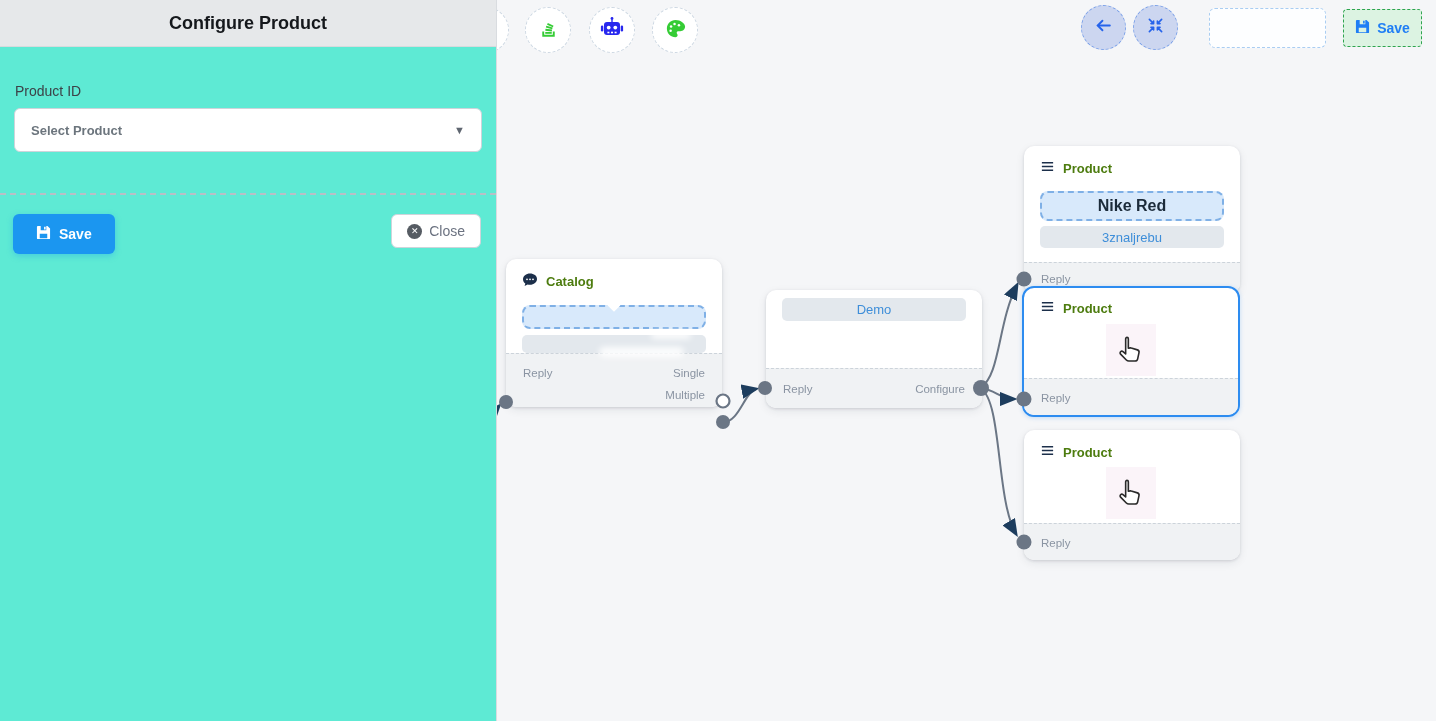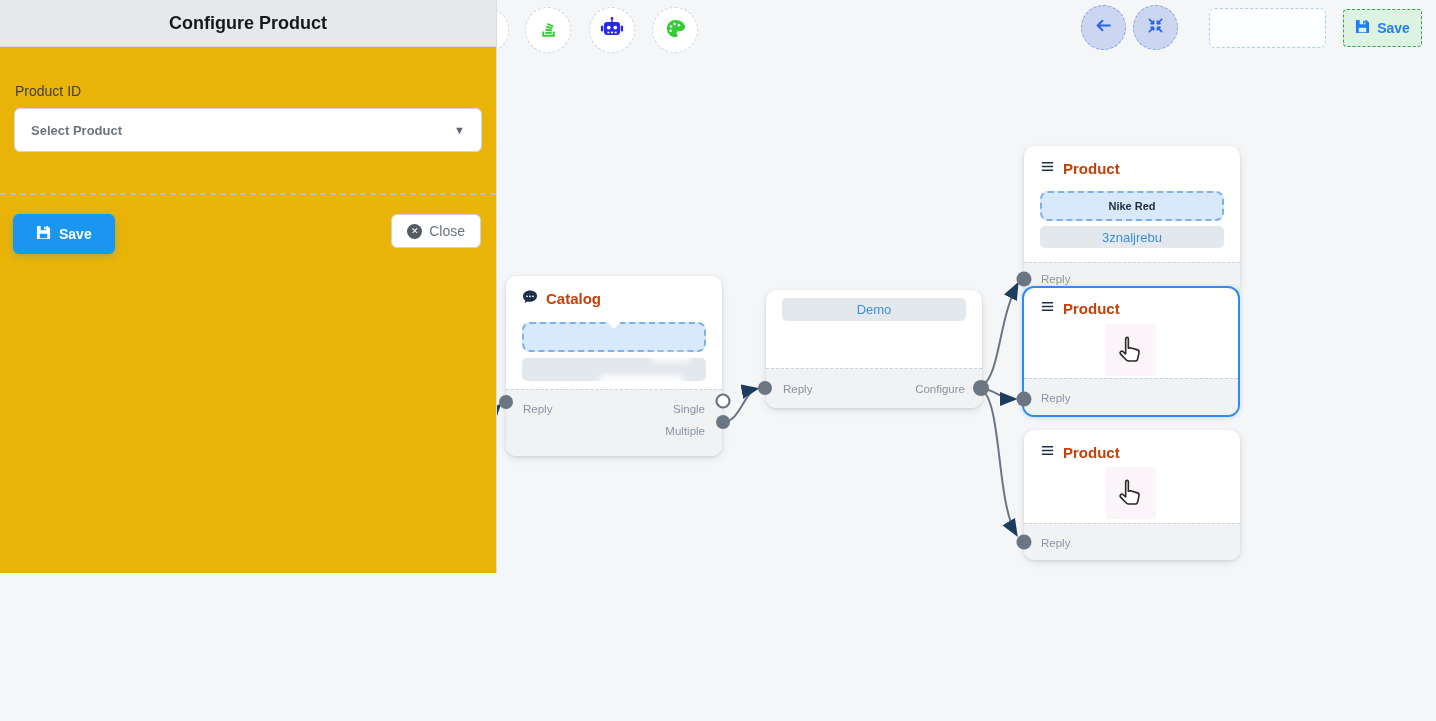--- a/index.html
+++ b/index.html
@@ -1,21 +1,21 @@
 <!DOCTYPE html>
 <html><head>
 <meta charset="utf-8">
 <style>
   * { margin:0; padding:0; box-sizing:border-box; }
   html,body { width:1436px; height:721px; overflow:hidden;
     font-family:"Liberation Sans","DejaVu Sans",sans-serif; background:#f5f6f8; }
   .app { display:flex; width:1436px; height:721px; }
 
   
-  .panel { width:497px; height:573px; background:#eab308; border-right:1px solid #d9dce0; flex:none; }
+  .panel { width:497px; height:721px; background:#5eead4; border-right:1px solid #d9dce0; flex:none; }
   .panel-header { height:47px; background:#e6e8ea; border-bottom:1px solid #d7dadd;
     display:flex; align-items:center; justify-content:center;
     font-size:18px; font-weight:700; color:#15181c; }
   .panel-body { padding:22px 14px 0 14px; }
   .field-label { display:block; font-size:14px; color:#3c4248; margin:14px 0 9px 1px; }
   .select { height:44px; border:1px solid #ced4da; border-radius:6px; background:#fff;
     display:flex; align-items:center; justify-content:space-between; padding:0 16px; cursor:pointer;font-weight:bold; }
   .select .sel-text { font-size:13px; color:#6c757d; }
   .select .caret { font-size:11px; color:#5f6670; }
   .panel-divider { border-top:2px dashed #b9bfc6; margin-top:41px; }
@@ -44,25 +44,25 @@
     background:#fdfeff; border:1.5px dashed #a9cdf2; z-index:3; }
   .btn-topsave { position:absolute; top:9px; width:79px; height:38px; border-radius:4px;
     background:#dcf3e2; border:1.5px dashed #2ea44f; display:flex; align-items:center;
     justify-content:center; gap:7px; color:#1f7ef5; font-size:14px; font-weight:600;
     cursor:pointer; z-index:3; }
 
   
   .node { position:absolute; background:#fff; border-radius:10px; display:flex; flex-direction:column;
     box-shadow:0 1px 3px rgba(25,35,55,.14), 0 3px 10px rgba(25,35,55,.08); z-index:1; }
   .node-header { display:flex; align-items:center; gap:8px; padding:13px 16px 6px 16px;
-    font-size:15px; font-weight:700; color:#c2410c; }
+    font-size:13px; font-weight:700; color:#4d7c0f; }
   .slot-dashed { margin:8px 16px 6px 16px; height:30px; background:#d8e9fb;
     border:2px dashed #7fb0e6; border-radius:8px; position:relative;
     display:flex; align-items:center; justify-content:center;
-    font-size:11px; font-weight:600; color:#1c2b3a; cursor:pointer; }
+    font-size:16px; font-weight:600; color:#1c2b3a; cursor:pointer; }
   .slot-dashed .notch { position:absolute; top:-6px; left:50%; width:9px; height:9px;
     transform:translateX(-50%) rotate(45deg); background:#fff; }
   .slot-gray { margin:0 16px; height:23px; background:#e3e8ed; border-radius:5px; position:relative;
     display:flex; align-items:center; justify-content:center; font-size:13px; color:#3e8ed9; cursor:pointer; }
   .slot-gray .smudge { position:absolute; left:42%; bottom:-4px; width:46%; height:10px;
     background:rgba(255,255,255,.9); border-radius:6px; filter:blur(3px); }
   .slot-gray .smudge2 { position:absolute; right:8%; top:-4px; width:22%; height:8px;
     background:rgba(255,255,255,.85); border-radius:6px; filter:blur(3px); }
   .node-footer { margin-top:auto; background:#f0f2f4; border-top:1px dashed #ccd3da;
     border-radius:0 0 10px 10px; }
@@ -174,21 +174,21 @@
     <div class="dashed-slot" style="left:712px"></div>
     <button class="btn-topsave" style="left:846px">
       <span>
         <svg width="15" height="15" viewBox="0 0 16 16">
             <path fill-rule="evenodd" fill="#1f7ef5" d="M2 1a1 1 0 0 0-1 1v12a1 1 0 0 0 1 1h12a1 1 0 0 0 1-1V3.8L12.2 1H2zm3 0v4.6h6V1H5zm3.6.9v2.8h1.7V1.9H8.6zM4 9.2h8v4.9H4V9.2z"></path>
           </svg>
       </span>
       <span>Save</span>
     </button>
 
-    <div class="node" style="left:9px;top:276px;width:216px;height:180px">
+    <div class="node" style="left:9px;top:259px;width:216px;height:148px">
       <div class="node-header">
         <span>
           <svg width="16" height="16" viewBox="0 0 16 16">
               <path fill="#1c2f4a" d="M8 1.5C4.1 1.5 1 4.1 1 7.3c0 1.7.9 3.2 2.3 4.3L2.6 14l3-1.5c.8.2 1.6.3 2.4.3 3.9 0 7-2.6 7-5.8S11.9 1.5 8 1.5z"></path>
               <g fill="#fff">
                 <circle cx="5" cy="7.3" r=".9"></circle>
                 <circle cx="8" cy="7.3" r=".9"></circle>
                 <circle cx="11" cy="7.3" r=".9"></circle>
               </g>
             </svg>

